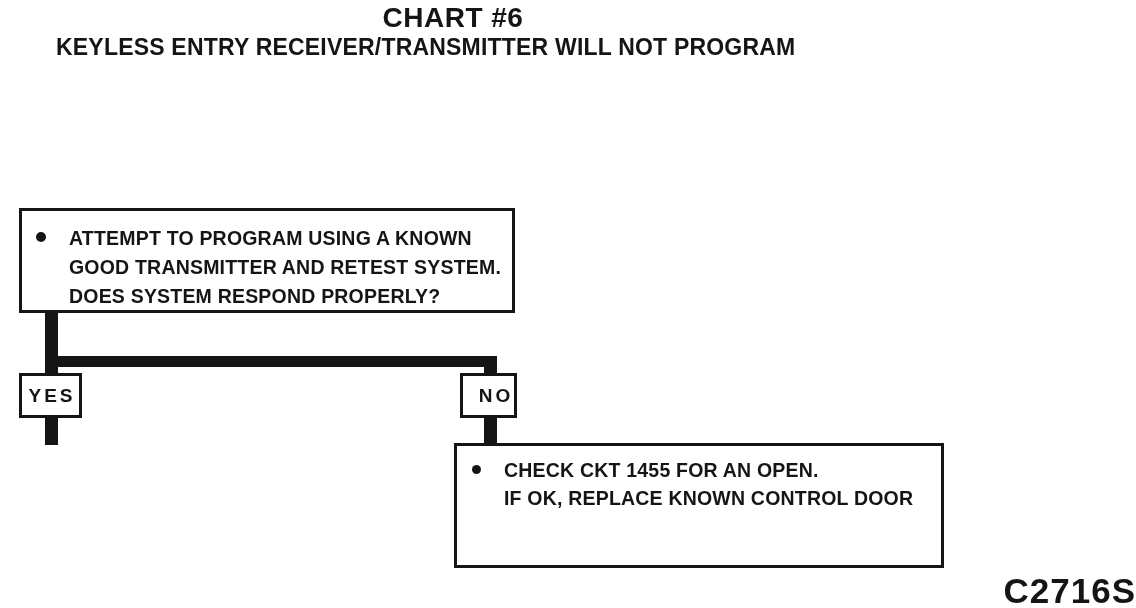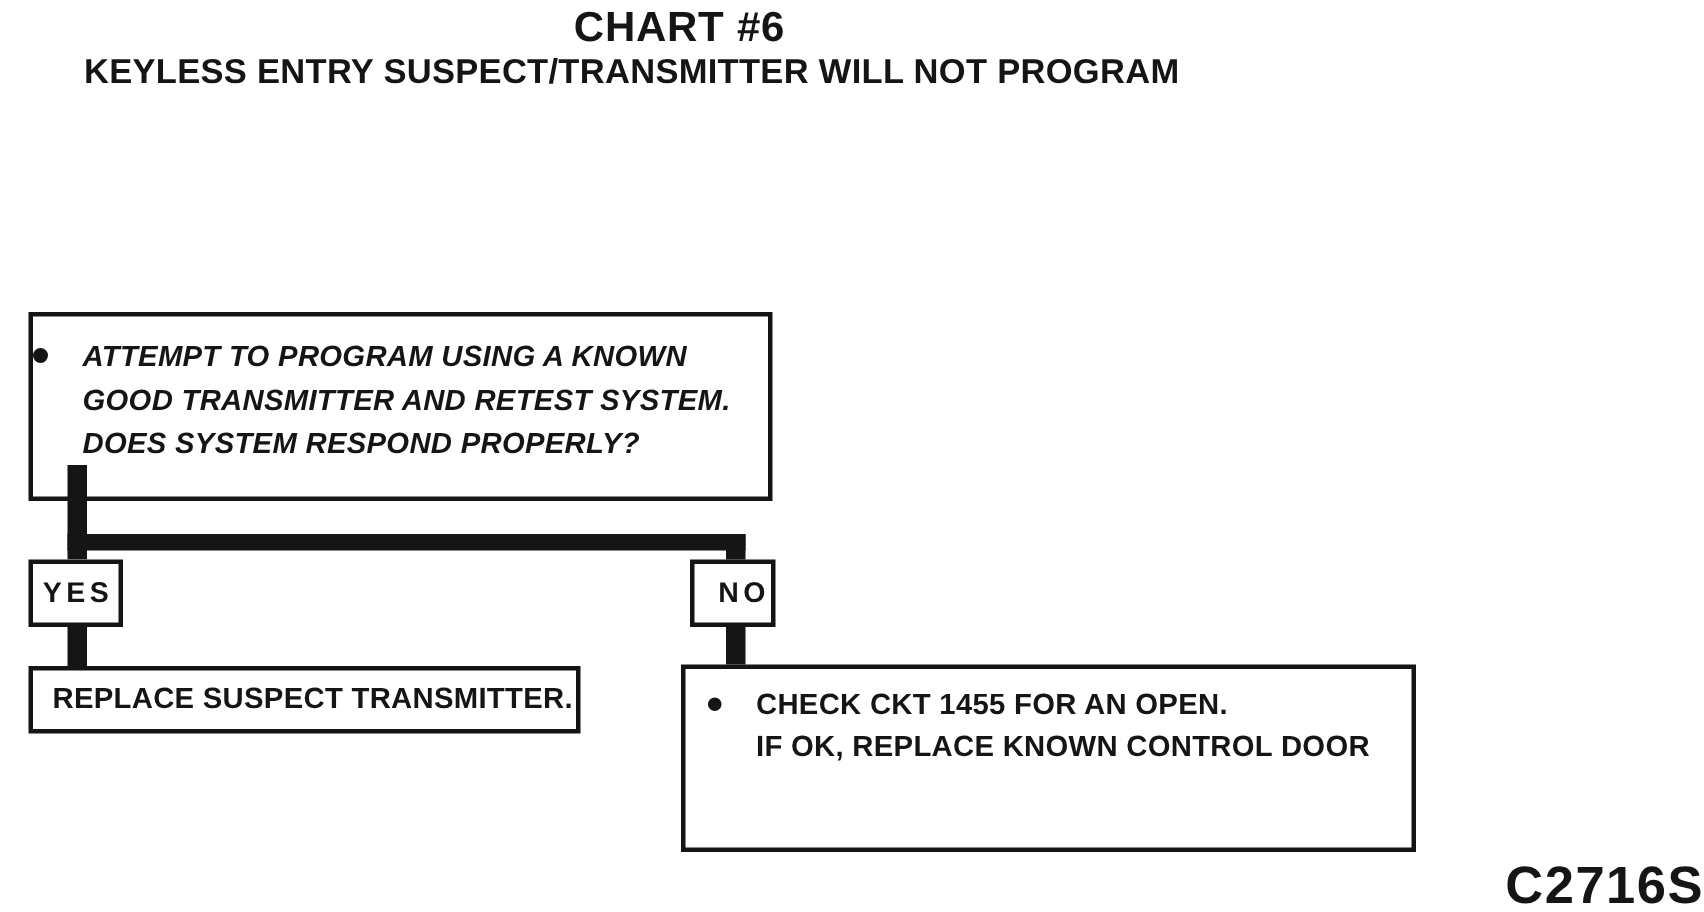--- a/index.html
+++ b/index.html
@@ -44,25 +44,24 @@
   .box {
     position: absolute;
     box-sizing: border-box;
     border: 3px solid #151515;
     background: #ffffff;
   }
   .start-box {
     left: 8px;
     top: 208px;
     width: 496px;
-    height: 126px;
+    height: 105px;
     display: flex;
     align-items: flex-start;
-    padding: 13px 6px 0 0;
-    font-style: italic;
+    padding: 13px 6px 0 14px;
   }
   .start-box .lines {
     margin-left: 23px;
   }
   .line-text {
     font-size: 19.5px;
     line-height: 29px;
     letter-spacing: 0.2px;
     white-space: nowrap;
   }
@@ -150,21 +149,21 @@
     letter-spacing: 1px;
     font-family: "Liberation Sans", "DejaVu Sans", sans-serif;
   }
 </style>
 </head>
 <body>
 
 <div class="page">
 
   <h1 class="title">CHART #6</h1>
-  <h2 class="subtitle">KEYLESS ENTRY SUSPECT/TRANSMITTER WILL NOT PROGRAM</h2>
+  <h2 class="subtitle">KEYLESS ENTRY RECEIVER/TRANSMITTER WILL NOT PROGRAM</h2>
 
   <div class="box start-box">
     <span class="bullet"></span>
     <div class="lines">
       <div class="line-text">ATTEMPT TO PROGRAM USING A KNOWN</div>
       <div class="line-text">GOOD TRANSMITTER AND RETEST SYSTEM.</div>
       <div class="line-text">DOES SYSTEM RESPOND PROPERLY?</div>
     </div>
   </div>
 
@@ -174,23 +173,20 @@
   <div class="conn conn-v3"></div>
   <div class="conn conn-v4"></div>
 
   <div class="label-box yes-label">
     <span>YES</span>
   </div>
   <div class="label-box no-label">
     <span>NO</span>
   </div>
 
-  <div class="box replace-box">
-    <span class="line-text">REPLACE SUSPECT TRANSMITTER.</span>
-  </div>
 
   <div class="box check-box">
     <div class="check-row">
       <span class="bullet"></span>
       <span class="line-text">CHECK CKT 1455 FOR AN OPEN.</span>
     </div>
     <div class="check-row no-bullet">
       <span class="line-text">IF OK, REPLACE KNOWN CONTROL DOOR</span>
     </div>
   </div>

